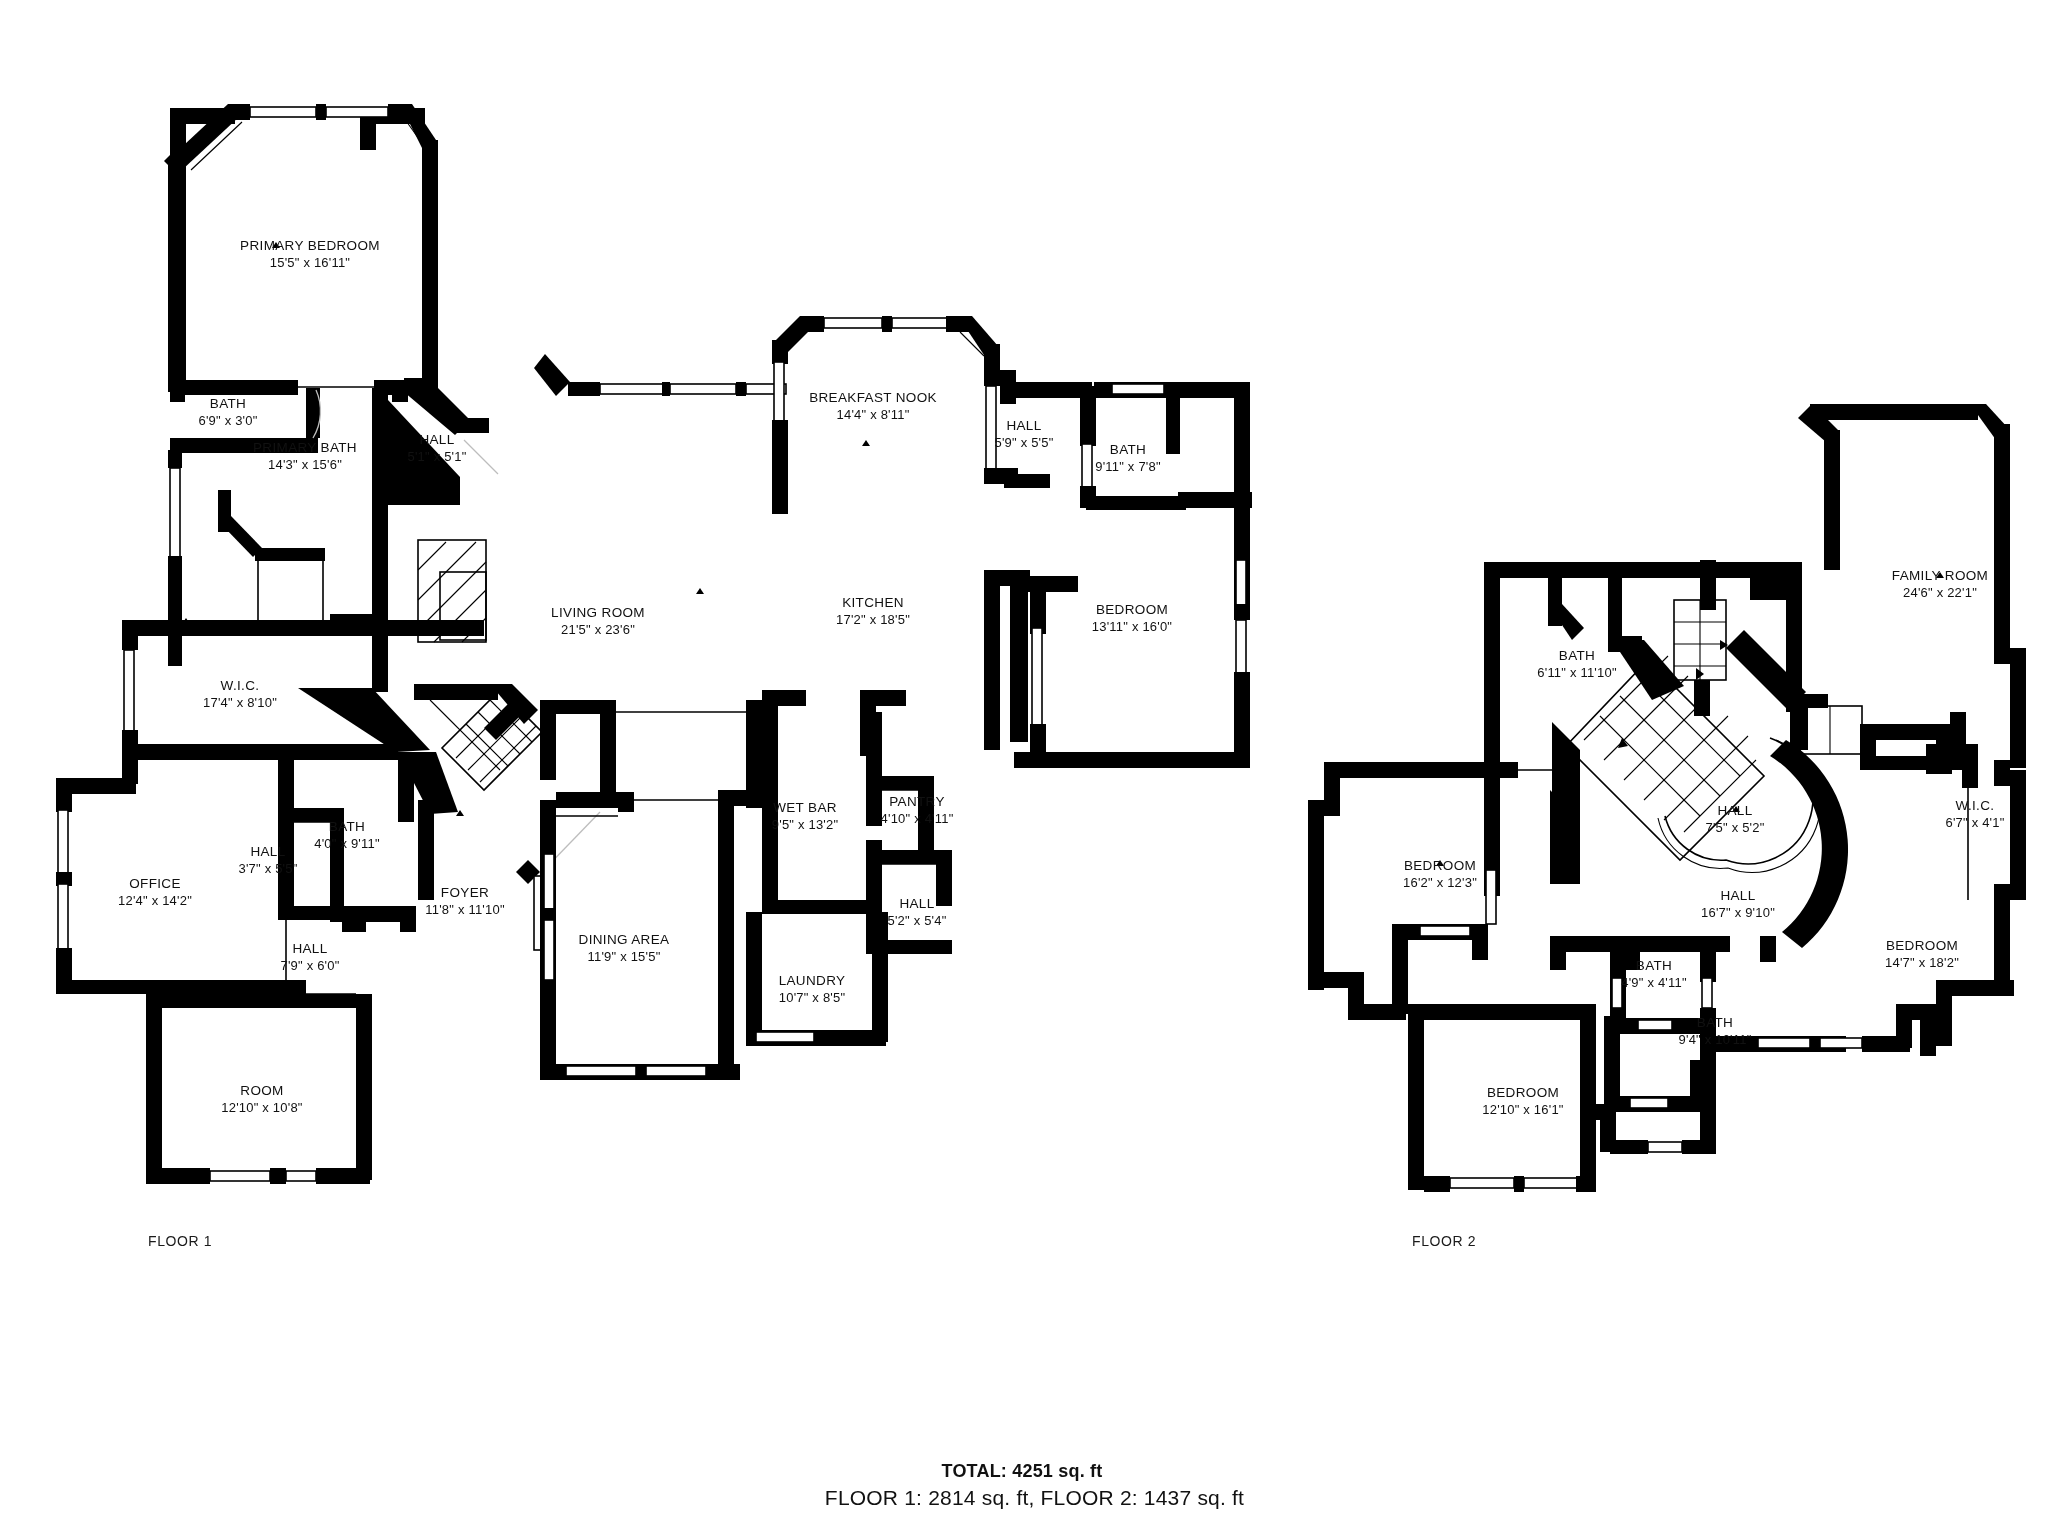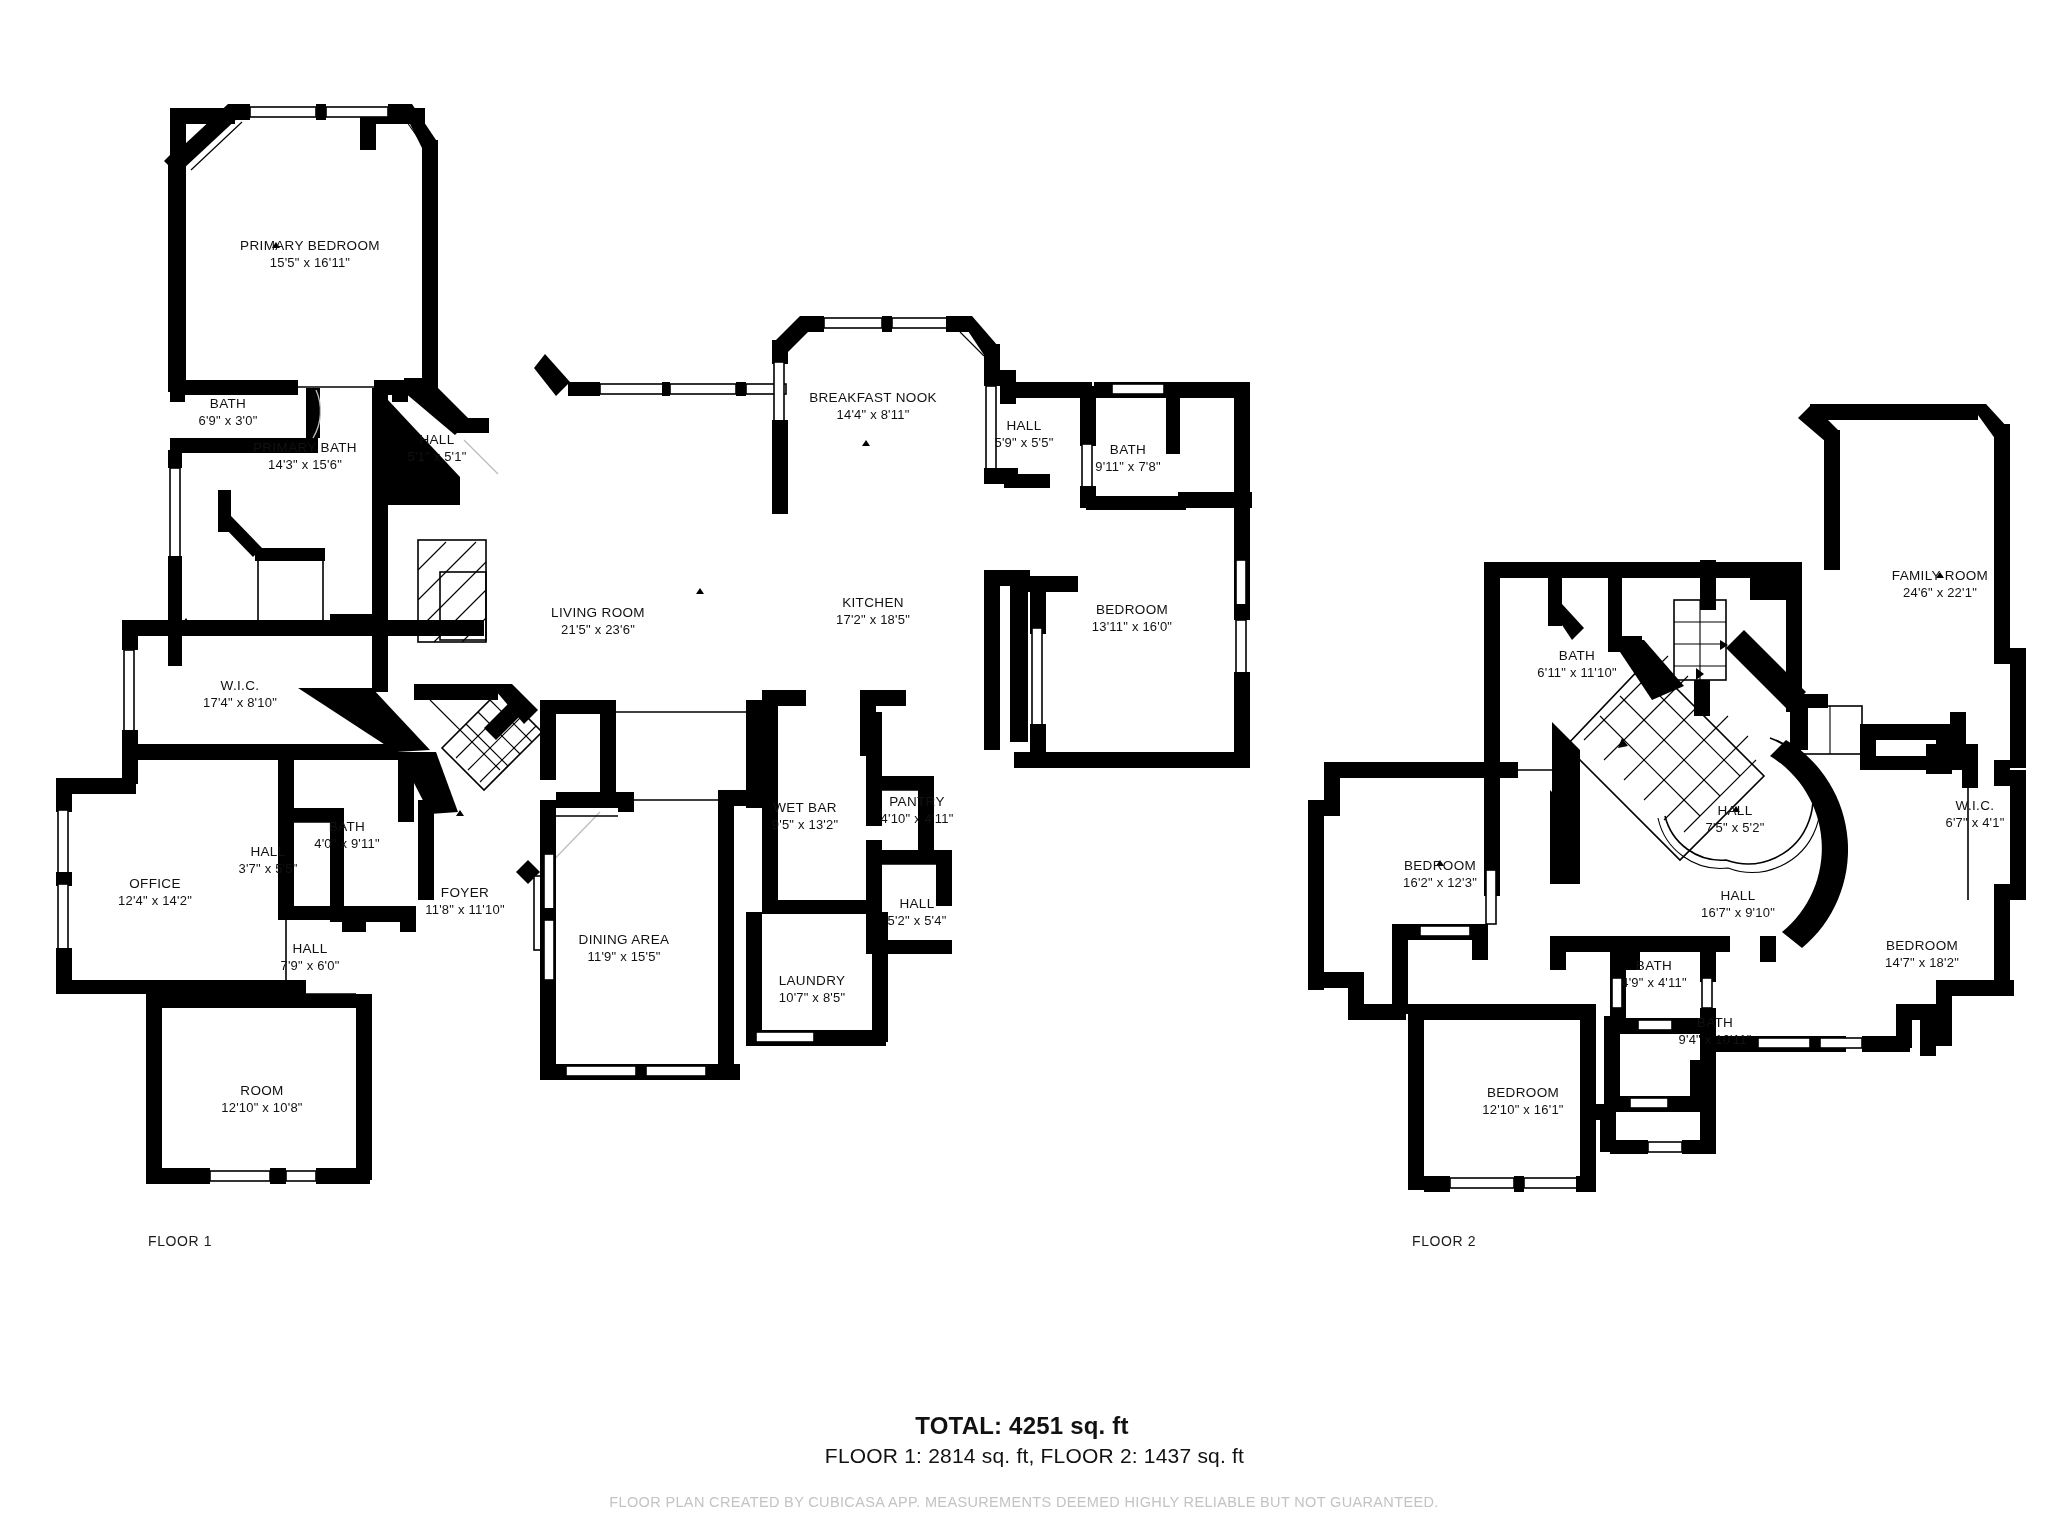--- a/index.html
+++ b/index.html
@@ -53,21 +53,21 @@
   }
   .footer {
     position: absolute;
     left: 0;
     right: 0;
     bottom: 0;
     text-align: center;
   }
   .total-line {
     font-family: "Liberation Sans", sans-serif;
-    font-size: 24px;
+    font-size: 18px;
     font-weight: bold;
     letter-spacing: 0.2px;
     color: #111111;
     margin: 0 4px 4px 0;
   }
   .breakdown-line {
     font-family: "Liberation Sans", sans-serif;
     font-size: 21px;
     letter-spacing: 0.2px;
     color: #111111;
@@ -709,14 +709,13 @@
           <text class="label-dim" x="1523" y="1114">12'10" x 16'1"</text>
         </g>
       </g>
 
 </svg>
 </div>
 
 <div class="footer">
   <p class="total-line">TOTAL: 4251 sq. ft</p>
   <p class="breakdown-line">FLOOR 1: 2814 sq. ft, FLOOR 2: 1437 sq. ft</p>
-  <p class="credit-line">FLOOR PLAN CREATED BY CUBICASA APP. MEASUREMENTS DEEMED HIGHLY RELIABLE BUT NOT GUARANTEED.</p>
 </div>
 
 </body></html>

